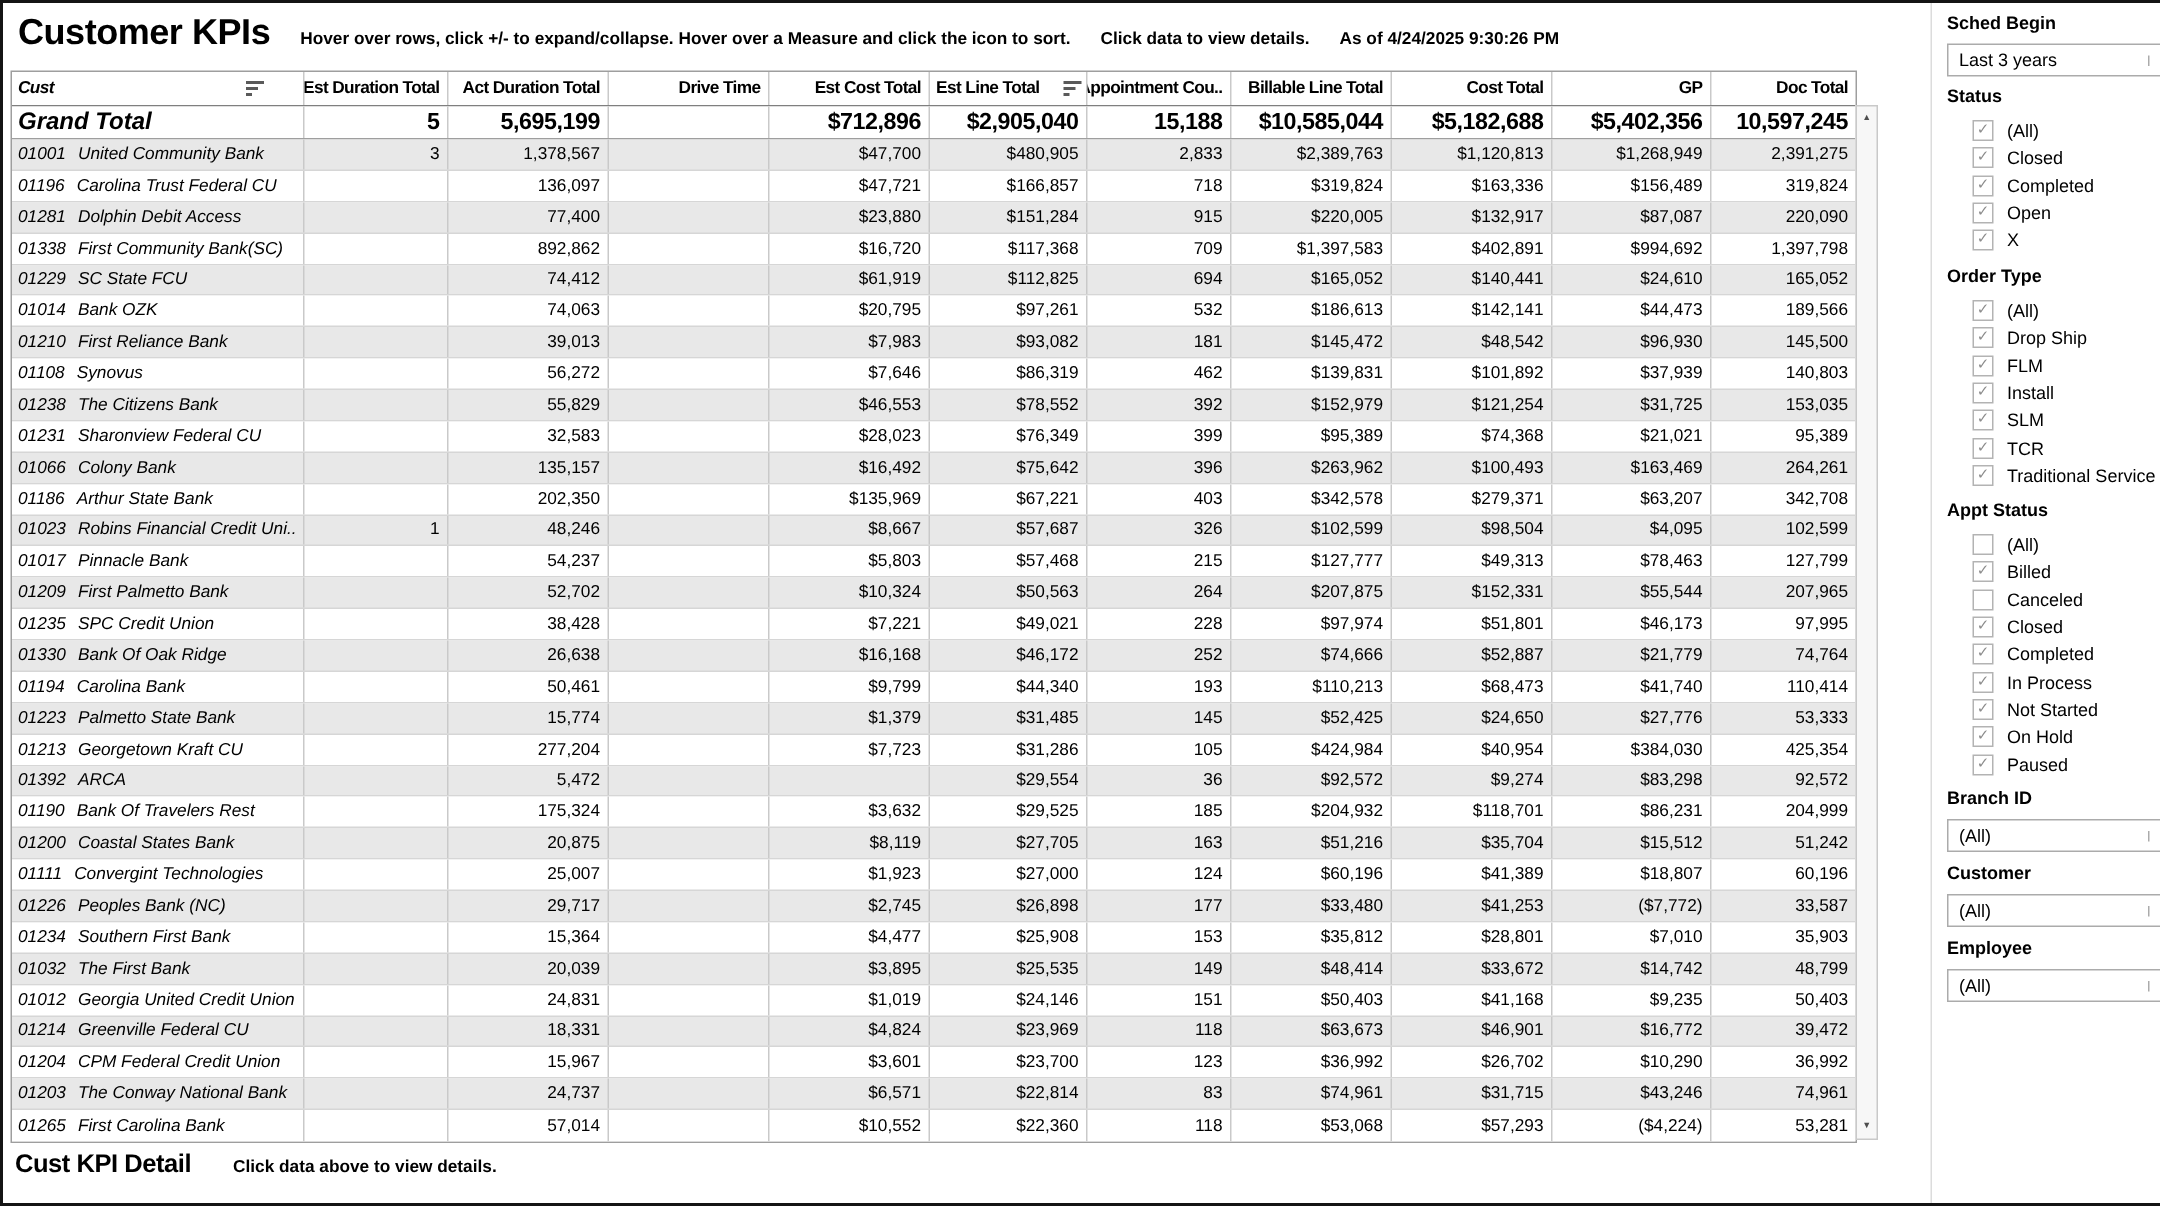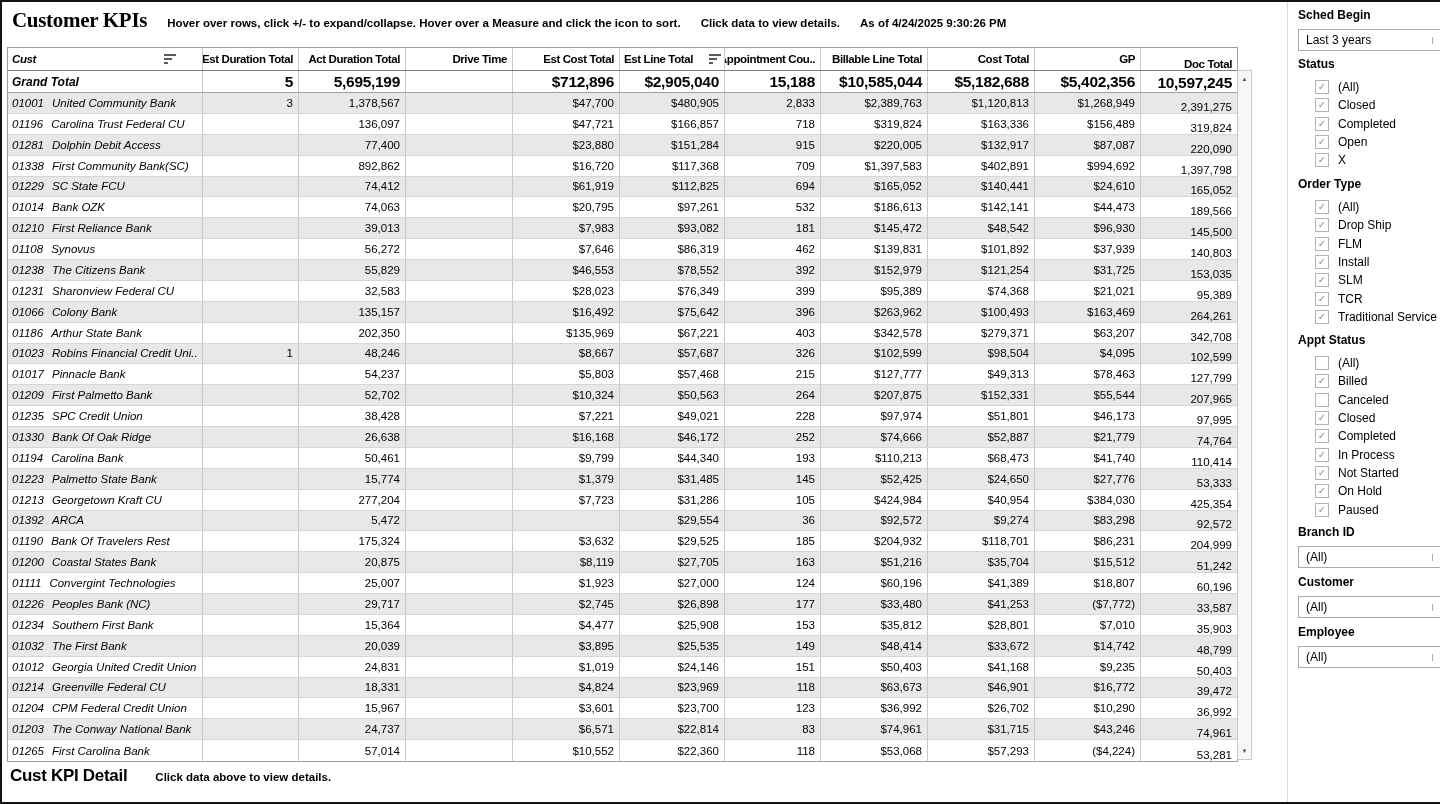--- a/index.html
+++ b/index.html
@@ -2,42 +2,42 @@
 <html><head>
 <meta charset="utf-8">
 <style>
   html,body{margin:0;padding:0;}
   body{width:1440px;height:804px;position:relative;background:#fff;
        font-family:"Liberation Sans","DejaVu Sans",sans-serif;color:#000;}
   .frame{position:absolute;inset:0;border:2px solid #141414;box-sizing:border-box;background:#fff;}
 
   
   .titlebar{position:absolute;left:10px;top:6px;display:flex;align-items:baseline;gap:20px;white-space:nowrap;}
-  .title{font-size:21px;font-weight:bold;letter-spacing:-0.3px;font-family:Liberation Serif, serif;}
+  .title{font-size:24px;font-weight:bold;letter-spacing:-0.3px;}
   .instr{font-size:11.5px;font-weight:bold;}
 
   
   .table-wrap{position:absolute;left:5px;top:45px;width:1246px;height:715px;}
   .grid{position:absolute;left:0;top:0;width:1231px;height:715px;border:1px solid #9e9e9e;box-sizing:border-box;background:#fff;overflow:hidden;}
   .hrow{height:23px;display:flex;border-bottom:1px solid #7f7f7f;box-sizing:border-box;}
   .grow{height:22px;display:flex;border-bottom:1px solid #9e9e9e;box-sizing:border-box;background:#fff;}
   .row{height:20.875px;display:flex;border-bottom:1px solid #d6d6d6;box-sizing:border-box;background:#fff;}
   .row.band{background:#e8e8e8;}
   .row:last-child{border-bottom:none;}
   .cell{border-right:1px solid #c9c9c9;box-sizing:border-box;display:flex;align-items:center;overflow:hidden;white-space:nowrap;font-size:11.5px;color:#000;}
-  .cell:last-child{border-right:none;align-items:flex-end;}
+  .cell:last-child{border-right:none;}
   .num{justify-content:flex-end;padding-right:5px;}
   .c0{width:195px;padding-left:4px;font-style:italic;}
   .c1{width:96px;}.c2{width:107px;}.c3{width:107px;}.c4{width:107px;}
   .c5{width:105px;}.c6{width:96px;}.c7{width:107px;}.c8{width:107px;}
   .c9{width:106px;}.c10{width:96px;}
   .hcell{font-weight:bold;font-size:11.5px;letter-spacing:-0.4px;}
   .hcell.c0{justify-content:space-between;padding-right:26px;}
   .hcell.c5{justify-content:flex-end;gap:16px;padding-right:3px;}
-  .glabel{font-weight:bold;font-size:12px;}
+  .glabel{font-weight:bold;font-size:16px;}
   .gnum{font-weight:bold;font-size:15.5px;letter-spacing:-0.3px;}
   .cust-name{margin-left:8px;}
   .sort-icon{display:inline-flex;flex-direction:column;justify-content:center;gap:2px;width:12px;flex:none;}
   .sort-icon i{display:block;height:2px;background:#5a5a5a;}
   .sort-icon i:nth-child(1){width:12px;}
   .sort-icon i:nth-child(2){width:8px;}
   .sort-icon i:nth-child(3){width:4px;}
 
   
   .scrollbar{position:absolute;left:1230px;top:23px;width:15px;height:690px;background:#f7f7f7;border:1px solid #c9c9c9;border-left:1px solid #c9c9c9;box-sizing:border-box;}

